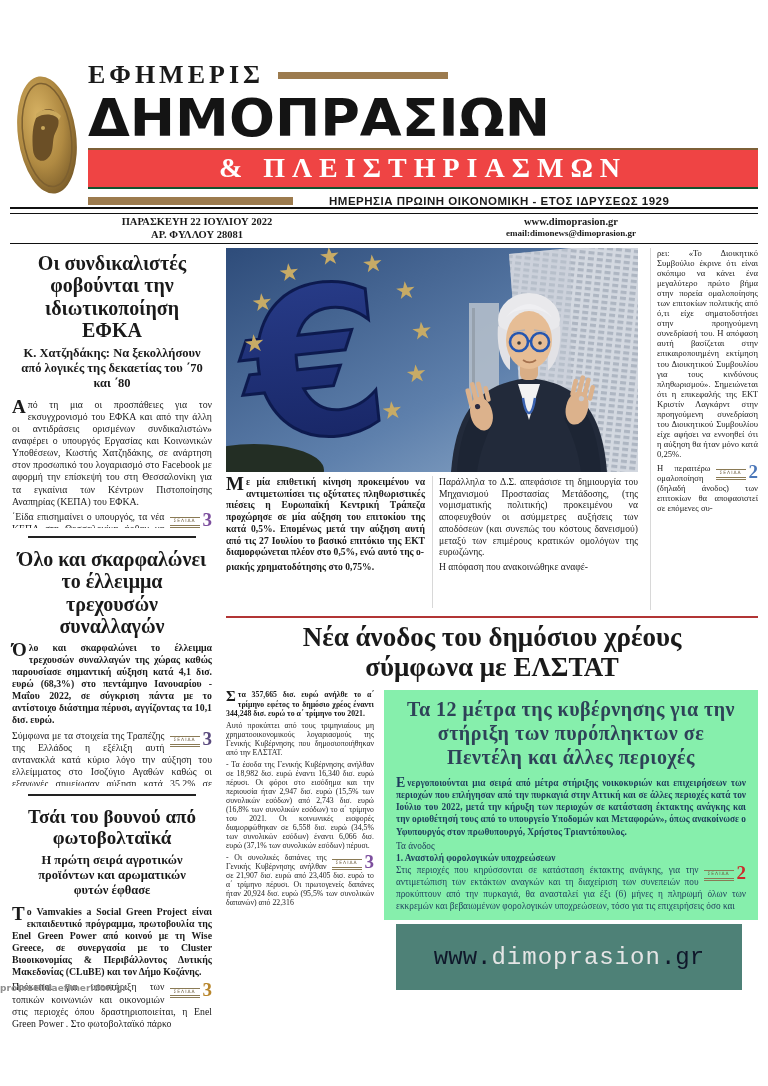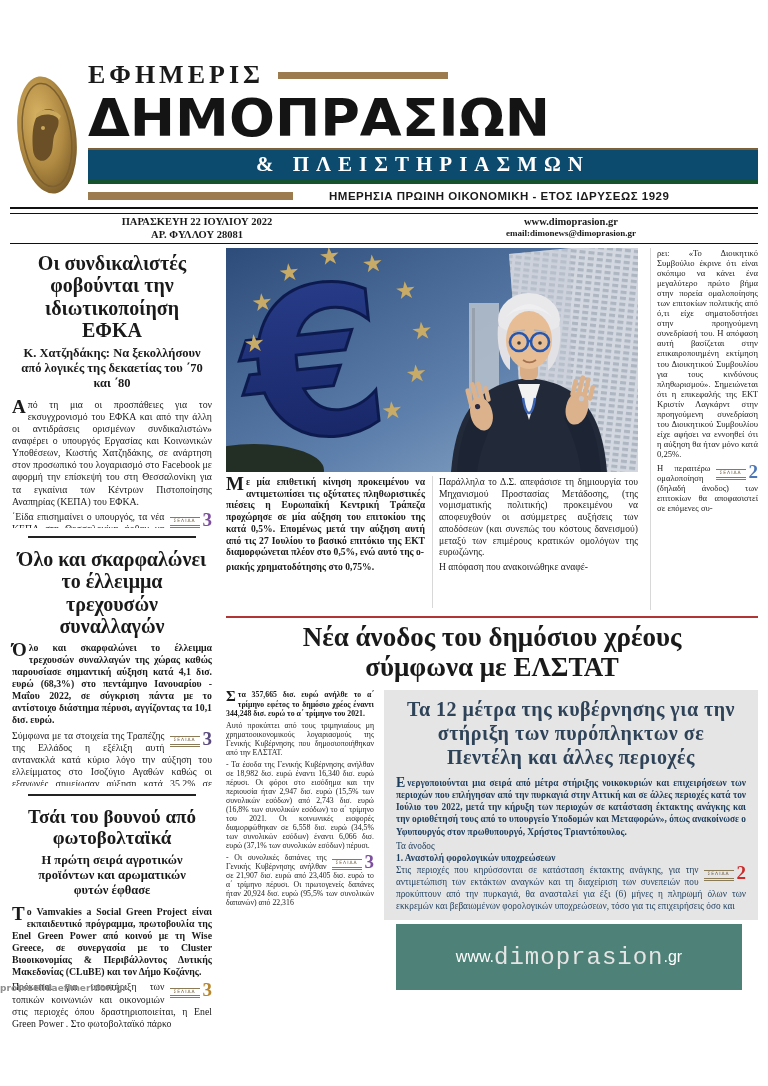--- a/index.html
+++ b/index.html
@@ -8,22 +8,22 @@
   
   .masthead{position:absolute;left:10px;top:44px;width:748px;height:158px;display:flex;}
   .coin{width:74px;display:flex;align-items:flex-start;justify-content:center;padding-top:30px;}
   .mast-right{flex:1;padding-left:4px;}
   .pre-row{display:flex;align-items:center;margin-top:16px;}
   .pretitle{font-weight:bold;font-size:26px;letter-spacing:4px;font-family:"Liberation Serif",serif;}
   .pre-bar{width:170px;height:7px;background:#9c7b4e;margin-left:14px;}
   .big-title{font-family:"DejaVu Sans","Liberation Sans",sans-serif;font-weight:bold;
              font-size:52px;line-height:1.0;letter-spacing:0px;transform:scaleX(1.04);transform-origin:left;
              color:#141414;margin-top:2px;white-space:nowrap;}
-  .band{margin-top:4px;background:#0c4a6e;border-top:2px solid #7d6037;border-bottom:4px solid #14532d;
-        color:#fff;text-align:center;font-weight:bold;font-size:21px;letter-spacing:7px;
+  .band{margin-top:4px;background:#ef4444;border-top:2px solid #7d6037;border-bottom:2px solid #14532d;
+        color:#fff;text-align:center;font-weight:bold;font-size:28px;letter-spacing:7px;
         padding:2px 0 3px 0;font-family:"Liberation Serif",serif;}
   .tag-row{display:flex;align-items:center;margin-top:6px;gap:24px;}
   .tag-bar{width:205px;height:8px;background:#9c7b4e;margin-right:12px;}
   .tagline{font-family:"Liberation Sans","DejaVu Sans",sans-serif;font-weight:bold;font-size:11.5px;
            letter-spacing:0.5px;white-space:nowrap;}
   
   .rule-double{position:absolute;left:10px;top:207px;width:748px;height:4px;
                border-top:2px solid #111;border-bottom:1px solid #111;}
   .infobar{position:absolute;left:10px;top:213px;width:748px;height:28px;display:flex;
            font-weight:bold;font-size:10.5px;line-height:1.25;}
@@ -59,28 +59,28 @@
   .story-right{flex:1;margin-left:12px;padding-left:6px;border-left:1px solid #d8d8d8;overflow:hidden;height:362px;}
   .story-right p{font-size:8.6px;line-height:1.17;text-align:justify;margin:0 0 4px 0;}
   .red-rule{border-top:2px solid #b23535;margin:6px 0 4px 0;}
   
   .band-head{font-weight:bold;font-size:27px;line-height:1.12;text-align:center;margin:4px 40px 8px 40px;}
   .bottom-row{display:flex;align-items:flex-start;}
   .debt-col{width:148px;overflow:hidden;}
   .debt-col p{font-size:7.8px;line-height:1.16;text-align:justify;margin:0 0 3px 0;}
   .debt-col .dc{font-size:15px;line-height:12px;}
   .fire-wrap{flex:1;margin-left:10px;}
-  .fire-box{background:#e5e5e5;padding:8px 12px 6px 12px;color:#1d3d5c;}
+  .fire-box{background:#86efac;padding:8px 12px 6px 12px;color:#1d3d5c;}
   .fire-title{font-weight:bold;font-size:20px;line-height:1.18;text-align:center;margin:0 6px 8px 6px;
               color:#2e4258;letter-spacing:0.5px;}
   .fire-box p{font-size:9.3px;line-height:1.3;text-align:justify;margin:0 0 2px 0;font-weight:bold;color:#1d3d5c;}
   .fire-box p.normal{font-weight:normal;}
   .banner{margin-top:4px;margin-left:12px;width:346px;height:66px;background:#4e8177;
           display:flex;align-items:center;justify-content:center;overflow:hidden;}
-  .banner .b-small{font-family:Liberation Sans, sans-serif;font-size:16px;color:#ffffff;}
+  .banner .b-small{font-family:Liberation Mono, monospace;font-size:24px;color:#0f172a;}
   .banner .b-big{font-family:Liberation Mono, monospace;font-size:24px;color:#e5e5e5;letter-spacing:1px;}
   
   .watermark{position:absolute;left:0px;top:983px;font-family:"DejaVu Sans",sans-serif;
              font-weight:bold;font-size:9px;color:#8f8f8f;z-index:5;}
 </style>
 </head>
 <body>
 
 <div class="page">
 

